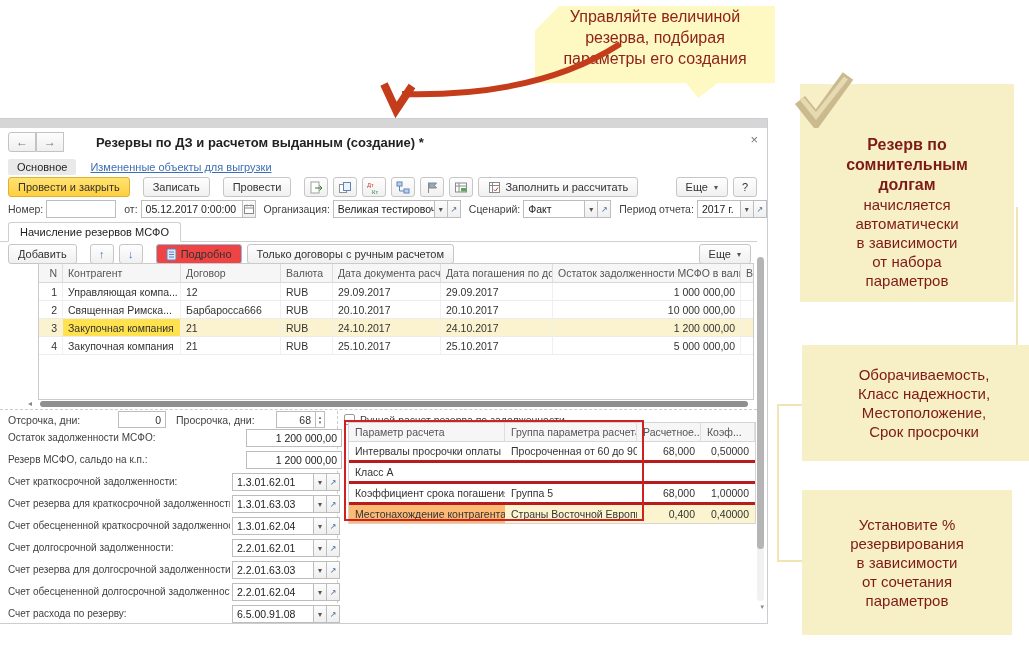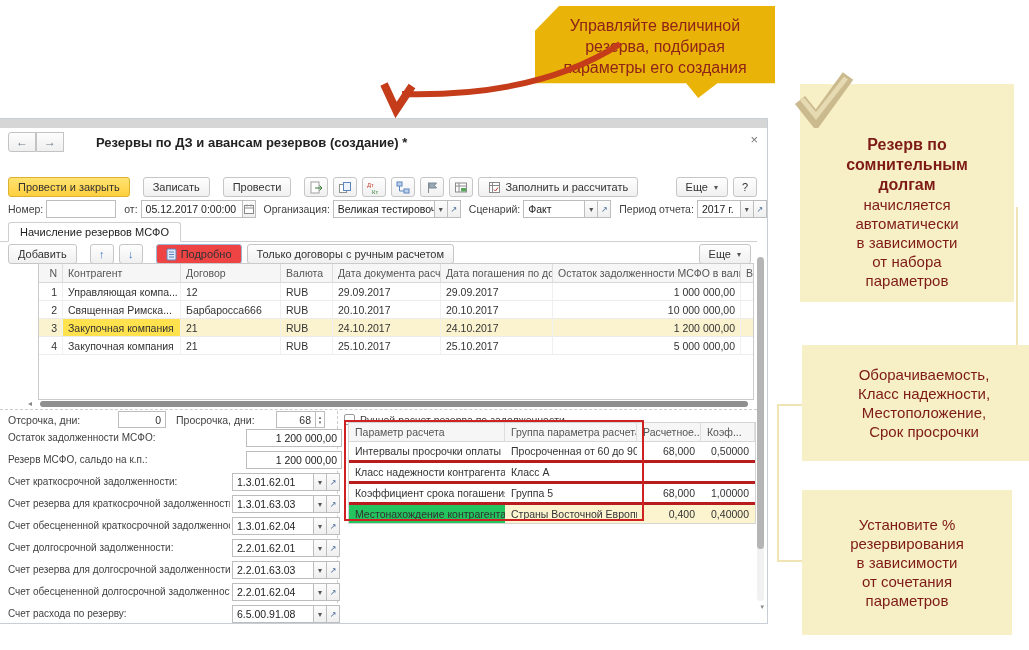--- a/index.html
+++ b/index.html
@@ -1,21 +1,21 @@
 <!DOCTYPE html>
 <html><head>
 <meta charset="utf-8">
 <style>
   html,body{margin:0;padding:0;background:#fff;}
   .canvas{position:relative;width:1029px;height:650px;background:#fff;overflow:hidden;
           font-family:"Liberation Sans",sans-serif;font-size:11px;color:#333;}
   
-  .callout{position:absolute;left:535px;top:6px;width:240px;height:92px;background:#eab308;
+  .callout{position:absolute;left:535px;top:6px;width:240px;height:92px;background:#fef9c3;
            clip-path:polygon(10% 0,100% 0,100% 84%,76% 84%,68% 100%,63% 84%,0 84%,0 27%);
-           display:flex;flex-direction:column;justify-content:flex-start;align-items:center;padding-top:9px;box-sizing:border-box;}
+           display:flex;flex-direction:column;justify-content:flex-start;align-items:center;box-sizing:border-box;}
   .callout div{color:#8e231a;font-size:16px;line-height:21px;text-align:center;}
   
   .arrow-svg{position:absolute;left:368px;top:28px;}
   
   .win{position:absolute;left:0;top:118px;width:768px;height:506px;background:#fff;border:1px solid #c9ced4;border-left:none;box-sizing:border-box;}
   .win-topbar{position:absolute;left:0;top:0;width:100%;height:9px;background:#d6d6d6;}
   .nav-row{position:absolute;left:8px;top:13px;height:20px;display:flex;align-items:center;}
   .nav-btn{width:26px;height:18px;border:1px solid #c3c3c3;background:linear-gradient(#fdfdfd,#efefef);
            display:flex;align-items:center;justify-content:center;color:#6c7784;font-size:12px;}
   .nav-btn:first-child{border-radius:3px 0 0 3px;}
@@ -89,21 +89,21 @@
   .acct-grp .inp{width:82px;}
   
   .ptable{position:absolute;left:348px;top:303px;width:408px;box-sizing:border-box;border:1px solid #d5d5d5;background:#fff;}
   .p-row{display:grid;grid-template-columns:156px 132px 64px 54px;height:18px;align-items:center;border-bottom:3px solid #b91c1c;}
   .p-row:last-child{border-bottom:none;}
   .p-head{background:#f6f6f6;color:#555;border-bottom:1px solid #d8d8d8;}
   .pc{padding:0 6px;font-size:10.5px;white-space:nowrap;overflow:hidden;height:18px;display:flex;align-items:center;box-sizing:border-box;}
   .p-head .pc{border-right:1px solid #dedede;}
   .pc.num{justify-content:flex-end;}
   .p-row.hl{background:#fcf4cf;}
-  .p-row.hl .cell-param{background:#22c55e;}
+  .p-row.hl .cell-param{background:#fdba74;}
   .red-box{position:absolute;left:344px;top:301px;width:296px;height:97px;border:2px solid #cf2121;pointer-events:none;z-index:5;}
   
   .vscroll{position:absolute;right:3px;top:138px;width:7px;height:344px;background:#f1f1f1;border-radius:4px;}
   .vthumb{position:absolute;top:0;left:0;width:7px;height:292px;background:#b5b5b5;border-radius:4px;}
   .vs-arrow{position:absolute;right:3px;top:484px;font-size:7px;color:#888;}
   
   .conn{position:absolute;background:#f1e4b4;z-index:1;}
   .ann-box{position:absolute;background:#f7efc5;z-index:2;display:flex;flex-direction:column;align-items:center;justify-content:center;}
   .ann-box div{color:#7d1a16;font-size:15px;line-height:19px;text-align:center;}
   .ann-box div.b{font-weight:bold;font-size:16px;line-height:20px;}
@@ -123,24 +123,28 @@
     <path d="M 252 16 C 190 56, 112 68, 34 66" fill="none" stroke="#c43c1a" stroke-width="6"></path>
     <path d="M 16 56 L 28 82 L 44 58" fill="none" stroke="#c43c1a" stroke-width="8"></path>
   </svg>
 
   <div class="win">
     <div class="win-topbar"></div>
 
     <div class="nav-row">
       <span class="nav-btn">←</span>
       <span class="nav-btn">→</span>
-      <span class="win-title">Резервы по ДЗ и авансам резервов (создание) *</span>
+      <span class="win-title">Резервы по ДЗ и расчетом выданным (создание) *</span>
     </div>
     <span class="close-x">×</span>
 
+    <div class="tabs-row">
+      <span class="tab-main">Основное</span>
+      <span class="tab-link">Измененные объекты для выгрузки</span>
+    </div>
 
     <div class="toolbar">
       <span class="btn yellow">Провести и закрыть</span>
       <span class="btn gap">Записать</span>
       <span class="btn gap">Провести</span>
       <span class="btn ico">
           <svg width="14" height="13">
             <rect x="2" y="1" width="8" height="11" fill="#fff" stroke="#a0a0a0"></rect>
             <path d="M6 7 L13 7 M10.5 4.5 L13 7 L10.5 9.5" stroke="#2e7d32" fill="none"></path>
           </svg>
@@ -407,21 +411,20 @@
         <span class="pc">Расчетное...</span>
         <span class="pc">Коэф...</span>
       </div>
       <div class="p-row">
         <span class="pc cell-param">Интервалы просрочки оплаты</span>
         <span class="pc">Просроченная от 60 до 90 дн...</span>
         <span class="pc num">68,000</span>
         <span class="pc num">0,50000</span>
       </div>
       <div class="p-row">
-        <span class="pc cell-param">Класс надежности контрагента</span>
         <span class="pc">Класс А</span>
         <span class="pc num"></span>
         <span class="pc num"></span>
       </div>
       <div class="p-row">
         <span class="pc cell-param">Коэффициент срока погашения</span>
         <span class="pc">Группа 5</span>
         <span class="pc num">68,000</span>
         <span class="pc num">1,00000</span>
       </div>

